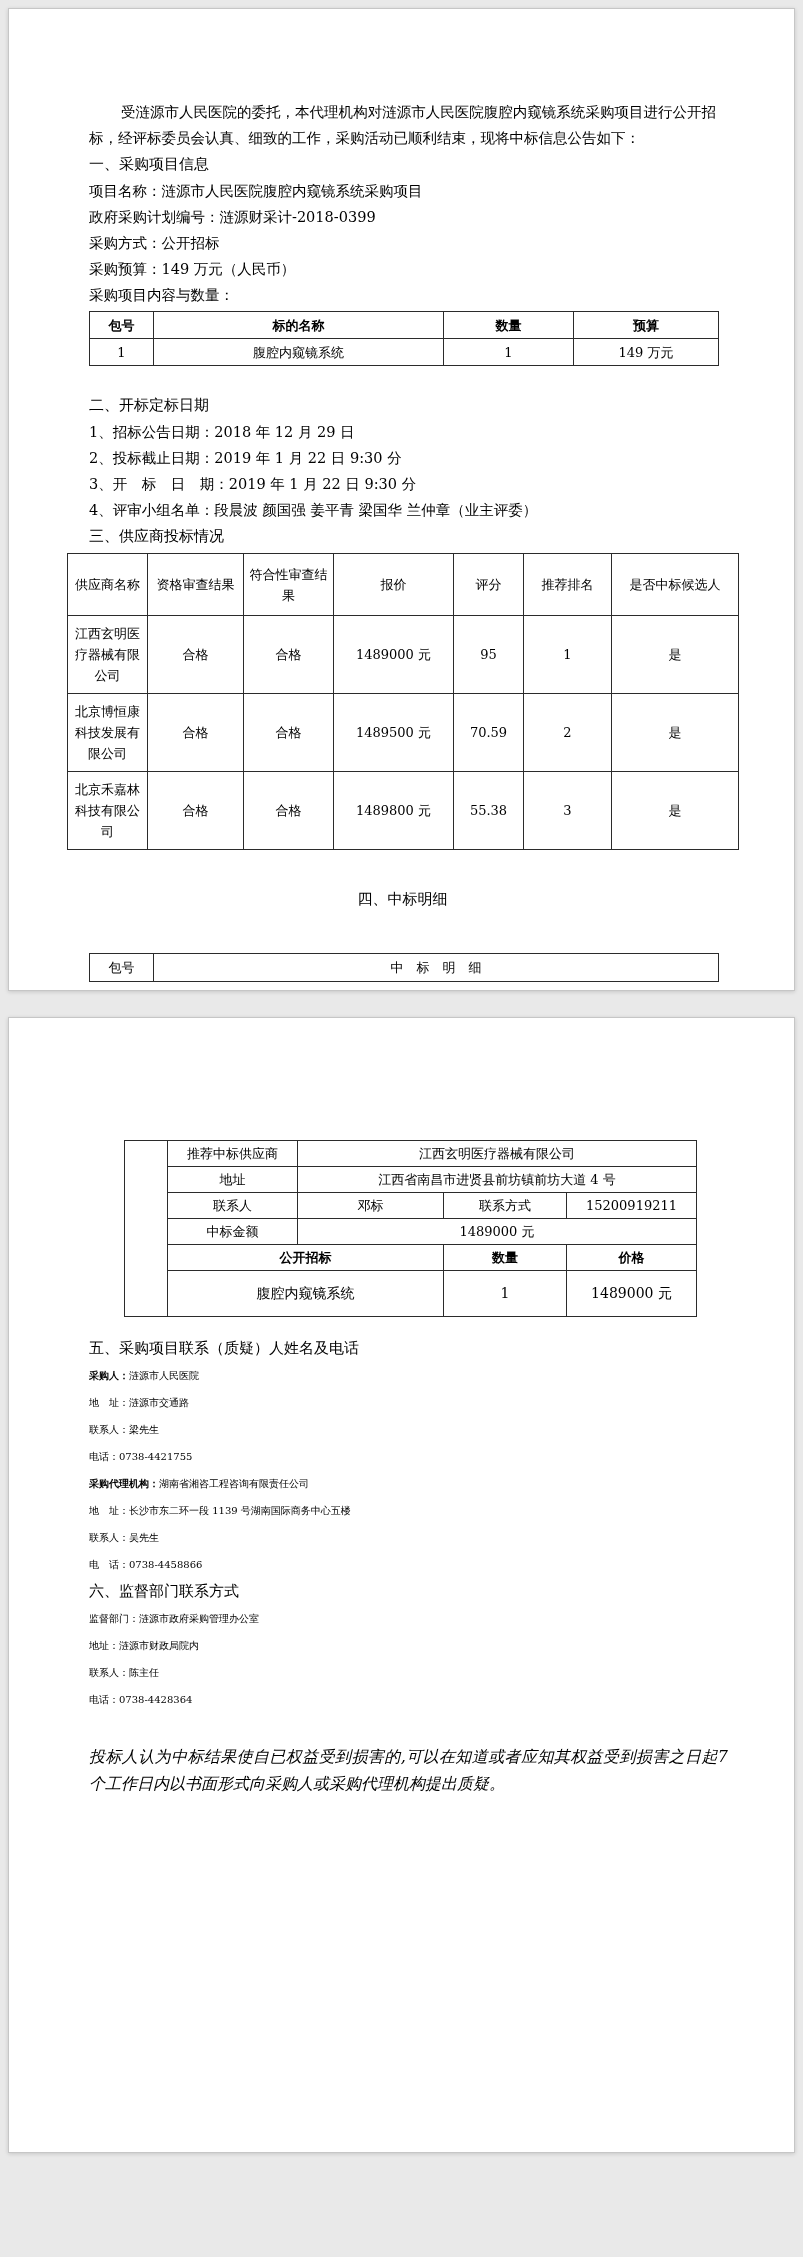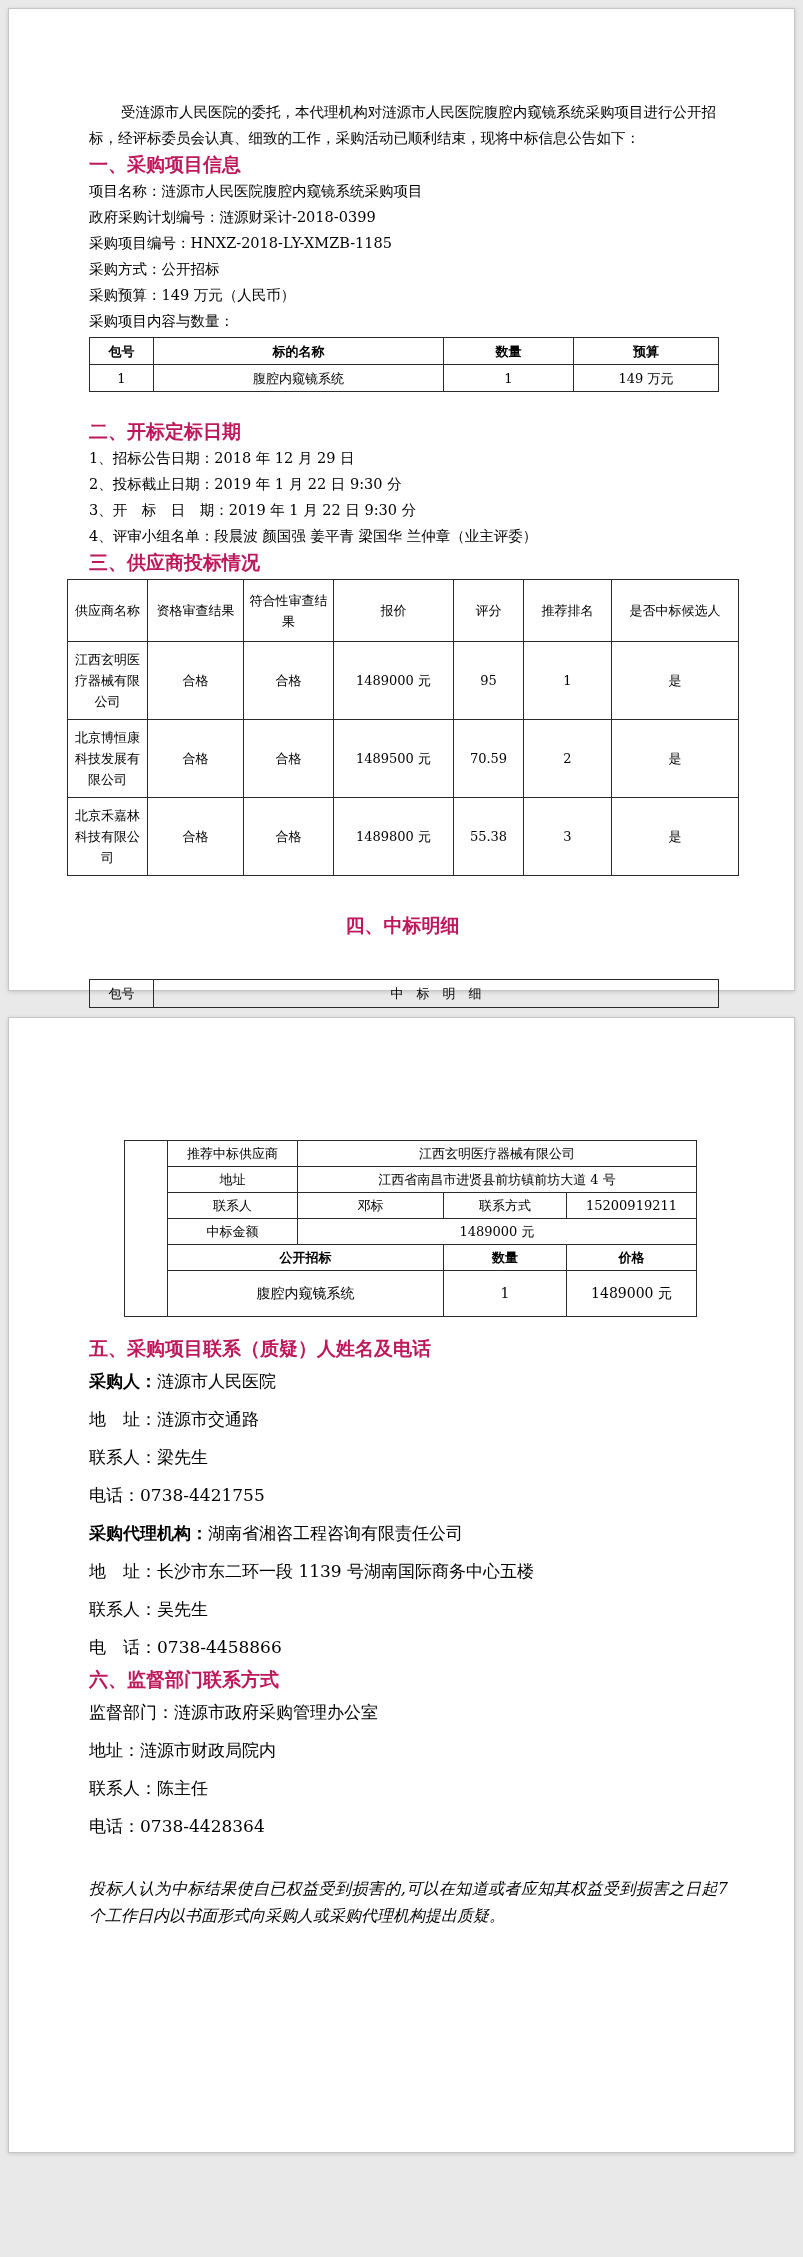--- a/index.html
+++ b/index.html
@@ -12,23 +12,23 @@
   .canvas { width:803px; padding-top:8px; }
   .page {
     width:787px; margin:0 auto; background:#ffffff;
     border:1px solid #c6c6c6;
     box-shadow:0 1px 4px rgba(0,0,0,0.15);
   }
   .page1 { height:983px; padding:90px 78px 15px 80px; margin-bottom:26px; }
   .page2 { height:1136px; padding:122px 66px 0 80px; }
 
   .bline { font-size:14.5px; line-height:26px; color:#000; }
-  .bline2 { font-size:17px; line-height:38px; color:#000; }
+  .bline2 { font-size:10px; line-height:27px; color:#000; }
   .intro { text-indent:2.2em; text-align:justify; }
-  .sec { font-size:19px; line-height:27px; font-weight:bold; color:#be185d; }
+  .sec { font-size:15px; line-height:27px; font-weight:normal; color:#000000; }
   .blab { font-weight:bold; }
   .mt36 { margin-top:36px;text-align:center; }
   .mt20 { margin-top:18px; }
 
   table { border-collapse:collapse; table-layout:fixed; }
   td, th { border:1px solid #2b2b2b; font-size:13px; font-weight:normal;
            text-align:center; vertical-align:middle; color:#000; padding:2px 3px;
            word-break:break-all; line-height:21px; }
 
   .t1 { width:629px; margin-top:3px; }
@@ -55,21 +55,20 @@
 <body>
 
 <div class="canvas">
 
   <div class="page page1">
     <p class="bline intro">受涟源市人民医院的委托，本代理机构对涟源市人民医院腹腔内窥镜系统采购项目进行公开招标，经评标委员会认真、细致的工作，采购活动已顺利结束，现将中标信息公告如下：</p>
 
     <h3 class="sec">一、采购项目信息</h3>
     <p class="bline">项目名称：涟源市人民医院腹腔内窥镜系统采购项目</p>
     <p class="bline">政府采购计划编号：涟源财采计-2018-0399</p>
-    <p class="bline">采购项目编号：HNXZ-2018-LY-XMZB-1185</p>
     <p class="bline">采购方式：公开招标</p>
     <p class="bline">采购预算：149 万元（人民币）</p>
     <p class="bline">采购项目内容与数量：</p>
 
     <table class="t1">
       <colgroup>
           <col style="width:64px">
           <col style="width:290px">
           <col style="width:130px">
           <col style="width:145px">

